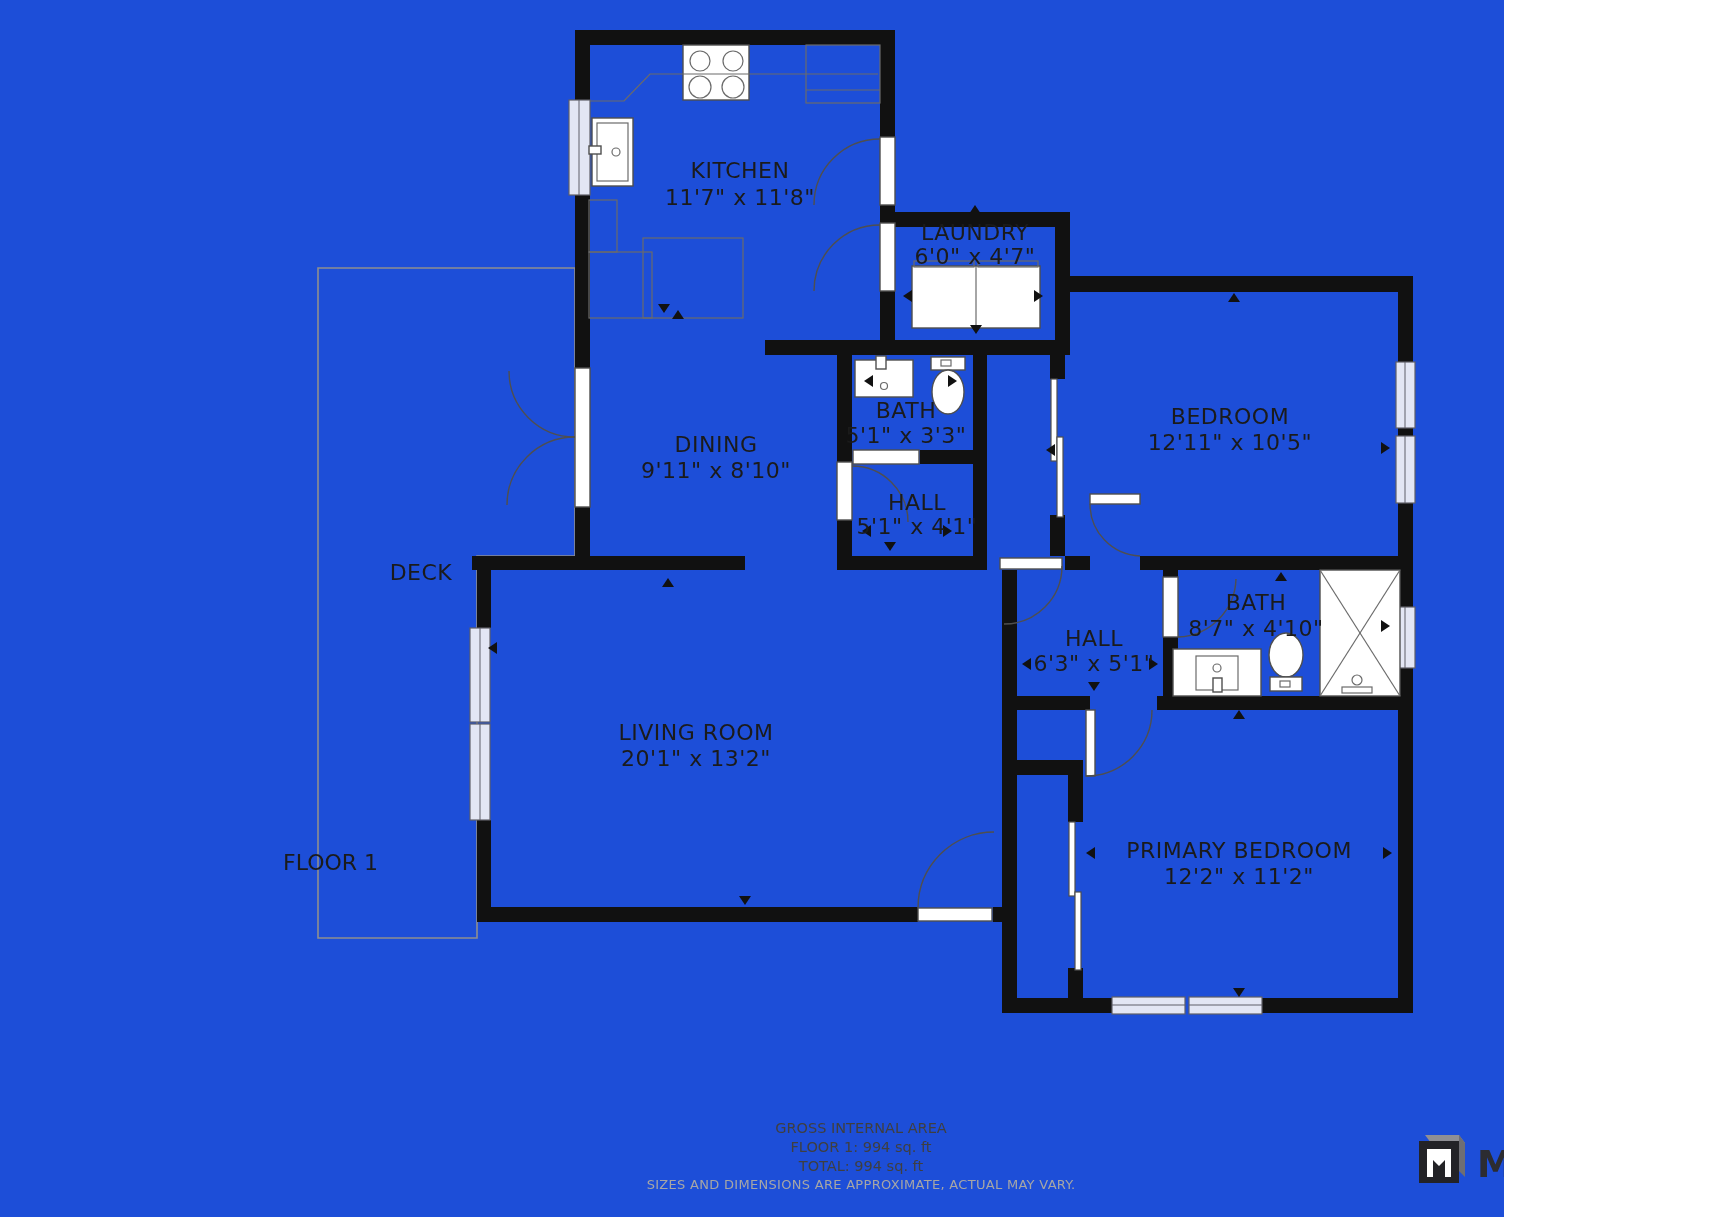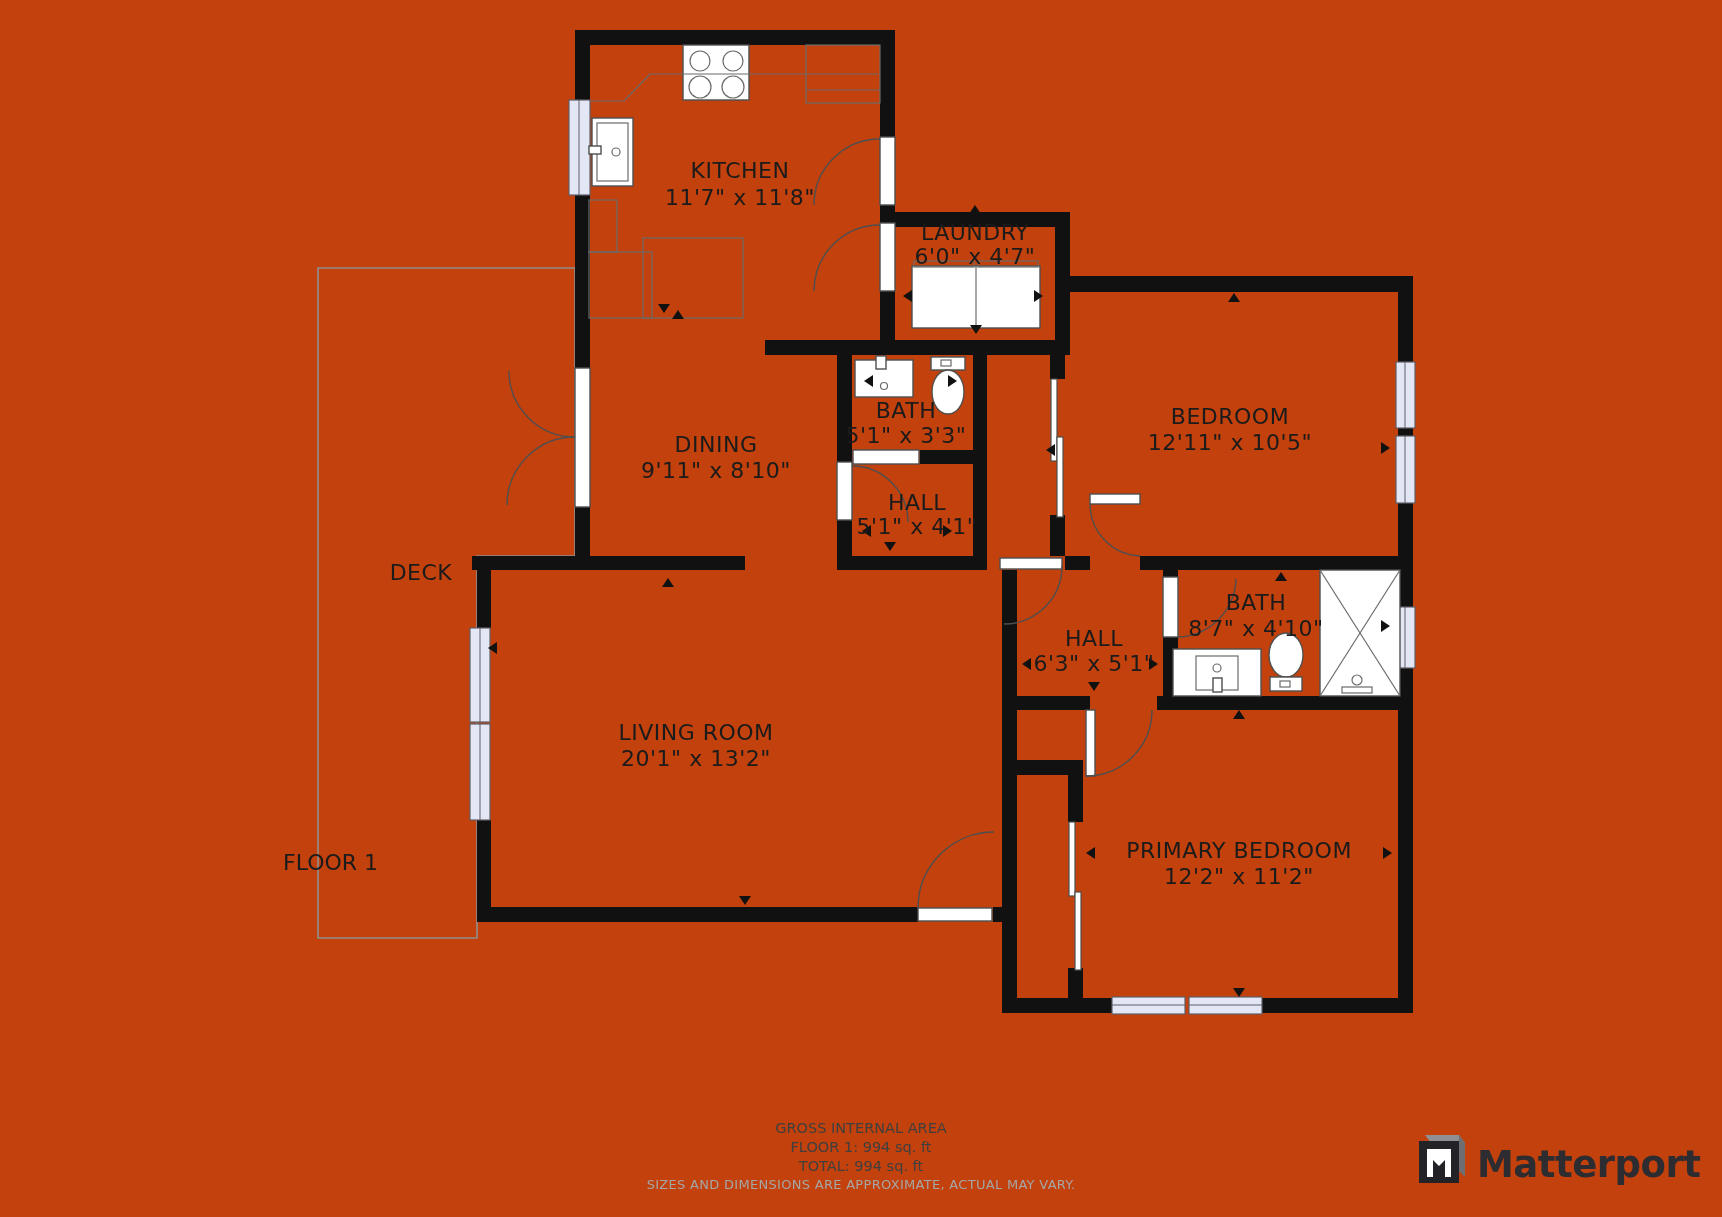--- a/index.html
+++ b/index.html
@@ -1,17 +1,17 @@
 <!DOCTYPE html>
 <html><head>
 <meta charset="utf-8">
 <title>FLOOR 1</title>
 <style>
   html,body{margin:0;padding:0;background:#fff;}
-  .page{width:1722px;height:1217px;position:relative;background:#c2410c;overflow:hidden;
+  .page{width:1504px;height:1217px;position:relative;background:#1d4ed8;overflow:hidden;
         font-family:"DejaVu Sans","Liberation Sans",sans-serif;}
   svg{position:absolute;left:0;top:0;}
   .room-name,.room-dims{fill:#1b1b1b;font-size:22px;letter-spacing:.5px;}
   .deck-label{fill:#1b1b1b;font-size:22px;letter-spacing:.5px;}
   .floor-label{fill:#1b1b1b;font-size:22px;}
   .footer-line{fill:#3f3f3f;font-size:14.5px;}
   .footer-muted{fill:#a6a6a6;font-size:13px;letter-spacing:.3px;}
   .wall{fill:#111111;}
   .fix{fill:#ffffff;stroke:#4f4f4f;stroke-width:1.4;}
   .fixthin{fill:none;stroke:#6b6b6b;stroke-width:1.2;}

